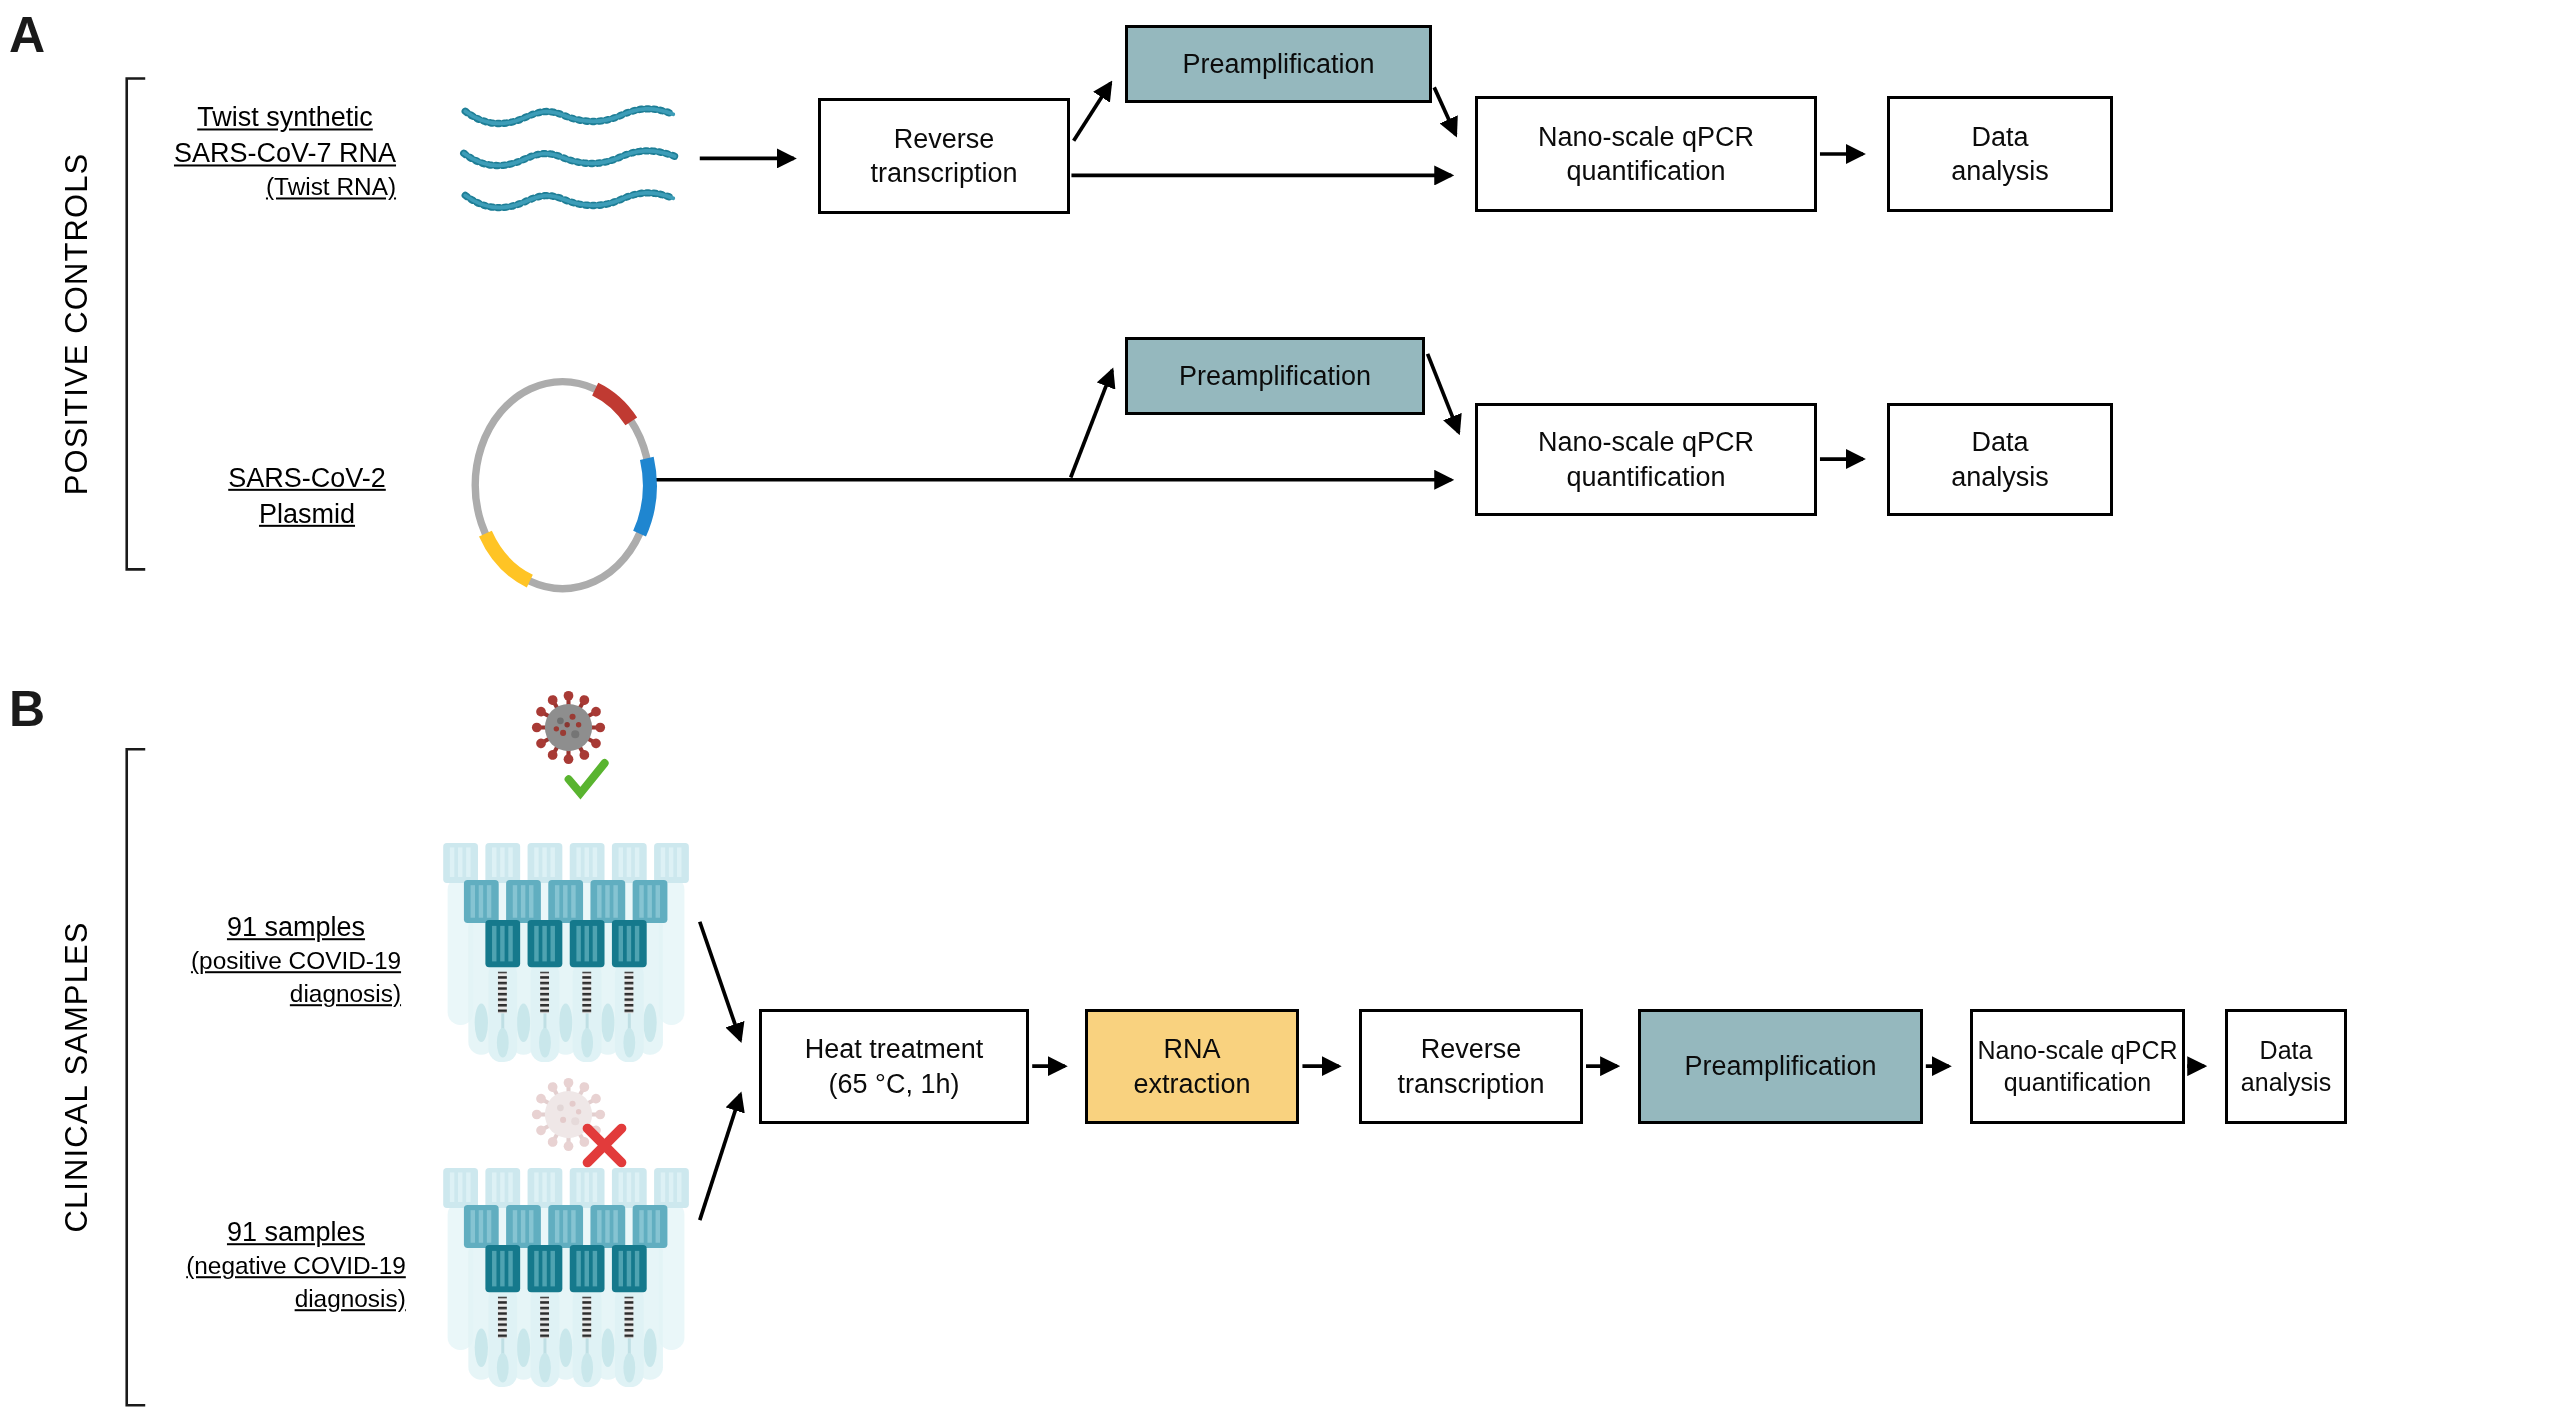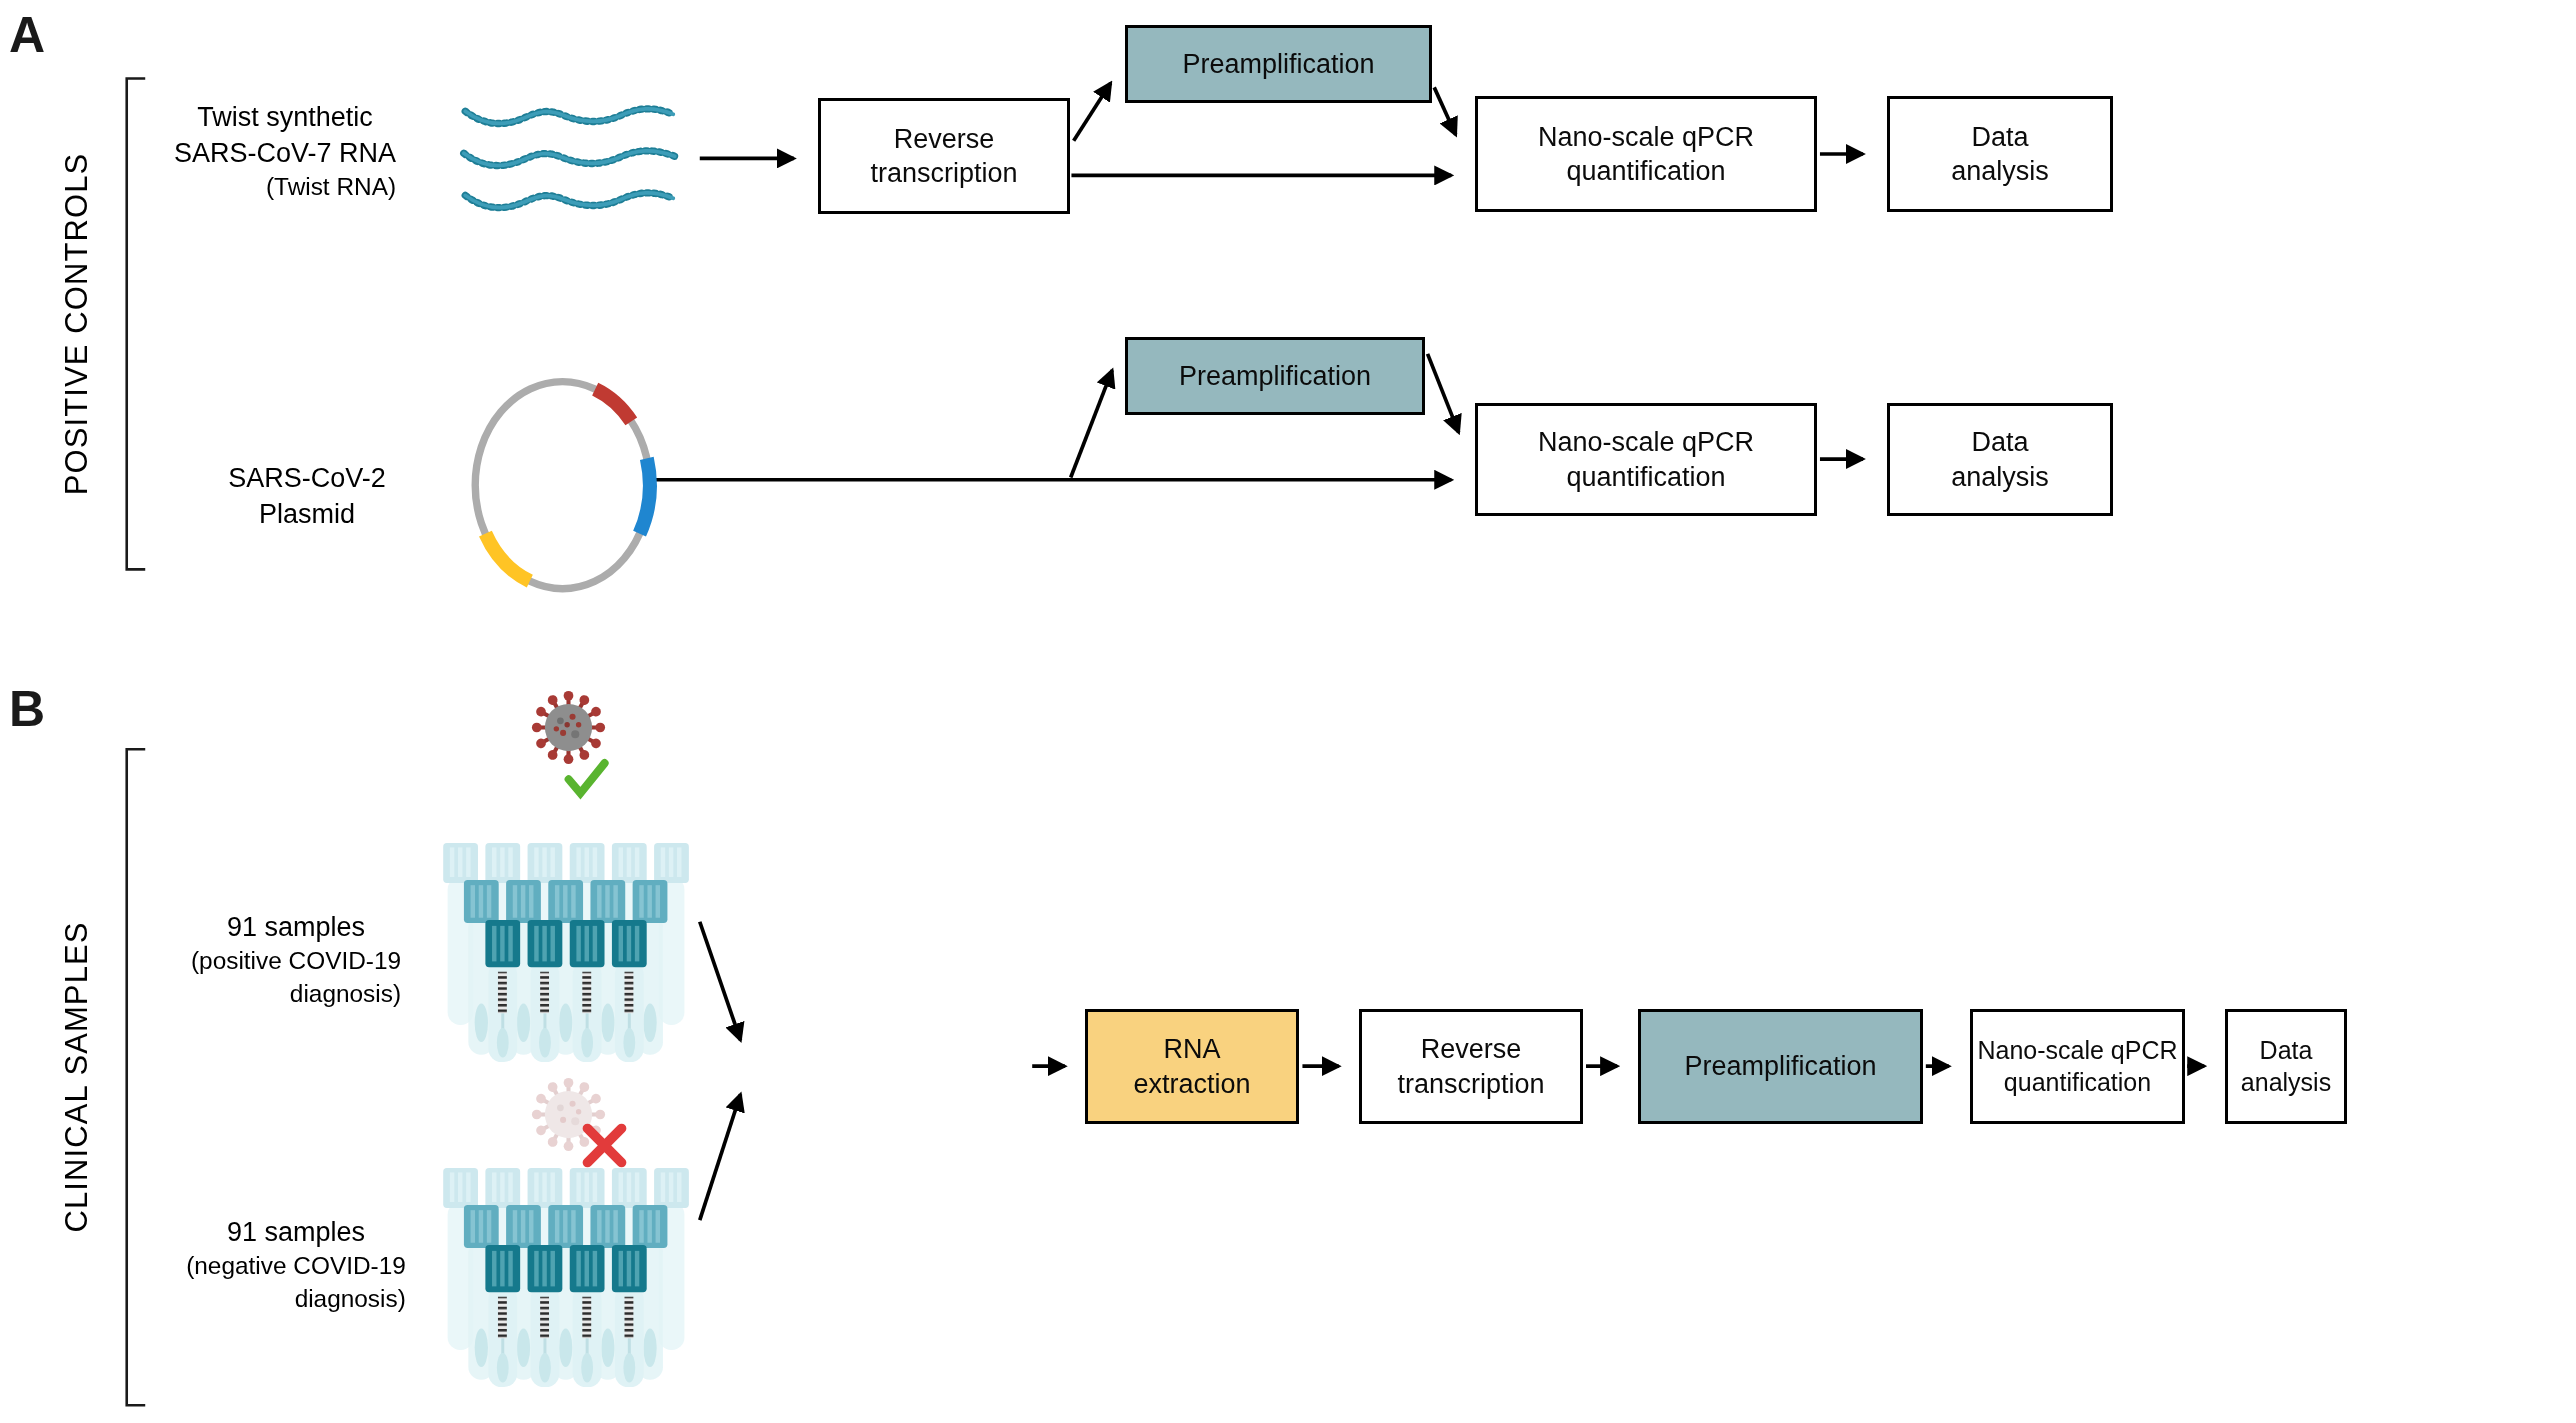--- a/index.html
+++ b/index.html
@@ -8,21 +8,21 @@
   .panel-letter{position:absolute;font-size:50px;font-weight:700;color:#1a1a1a;}
   .vlabel{position:absolute;transform:translate(-50%,-50%) rotate(-90deg);transform-origin:center;
           white-space:nowrap;font-size:31px;letter-spacing:1.1px;color:#000;}
   .box{position:absolute;box-sizing:border-box;border:3.7px solid #000;background:#fff;
        display:flex;flex-direction:column;align-items:center;justify-content:center;
        text-align:left;font-size:27px;line-height:1.26;color:#0b0b0b;}
   .box.teal{background:#95B8BE;}
   .box.orange{background:#F9D27F;}
   .box.small-font{font-size:25px;}
   .caption{position:absolute;transform:translate(-50%,-50%);text-align:center;
-           font-size:27px;line-height:1.34;white-space:nowrap;}
+           font-size:27px;line-height:1.34;white-space:nowrap;text-decoration:underline;}
   .caption .sub{font-size:24.4px;text-align:right;}
   .caption span{display:block;}
   svg{position:absolute;overflow:visible;}
   .connector-layer{left:0;top:0;}
 </style>
 </head>
 <body>
 
 <div id="stage">
 
@@ -247,20 +247,24 @@
     <use href="#virus-neg-g"></use>
   </svg>
   <svg style="left:583px;top:1124px" width="43" height="43" viewBox="0 0 58 58">
     <line x1="6" y1="6" x2="52" y2="52" stroke="#E23B3B" stroke-width="13" stroke-linecap="round"></line>
     <line x1="52" y1="6" x2="6" y2="52" stroke="#E23B3B" stroke-width="13" stroke-linecap="round"></line>
   </svg>
   <svg style="left:443px;top:1168px" width="252" height="222" viewBox="0 0 340 300">
     <use href="#tube-rack-g"></use>
   </svg>
 
+  <div class="box" style="left:759px;top:1009px;width:270px;height:115px">
+    <span>Heat treatment</span>
+    <span>(65 °C, 1h)</span>
+  </div>
   <div class="box orange" style="left:1085px;top:1009px;width:214px;height:115px">
     <span>RNA</span>
     <span>extraction</span>
   </div>
   <div class="box" style="left:1359px;top:1009px;width:224px;height:115px">
     <span>Reverse</span>
     <span>transcription</span>
   </div>
   <div class="box teal" style="left:1638px;top:1009px;width:285px;height:115px">
     <span>Preamplification</span>

